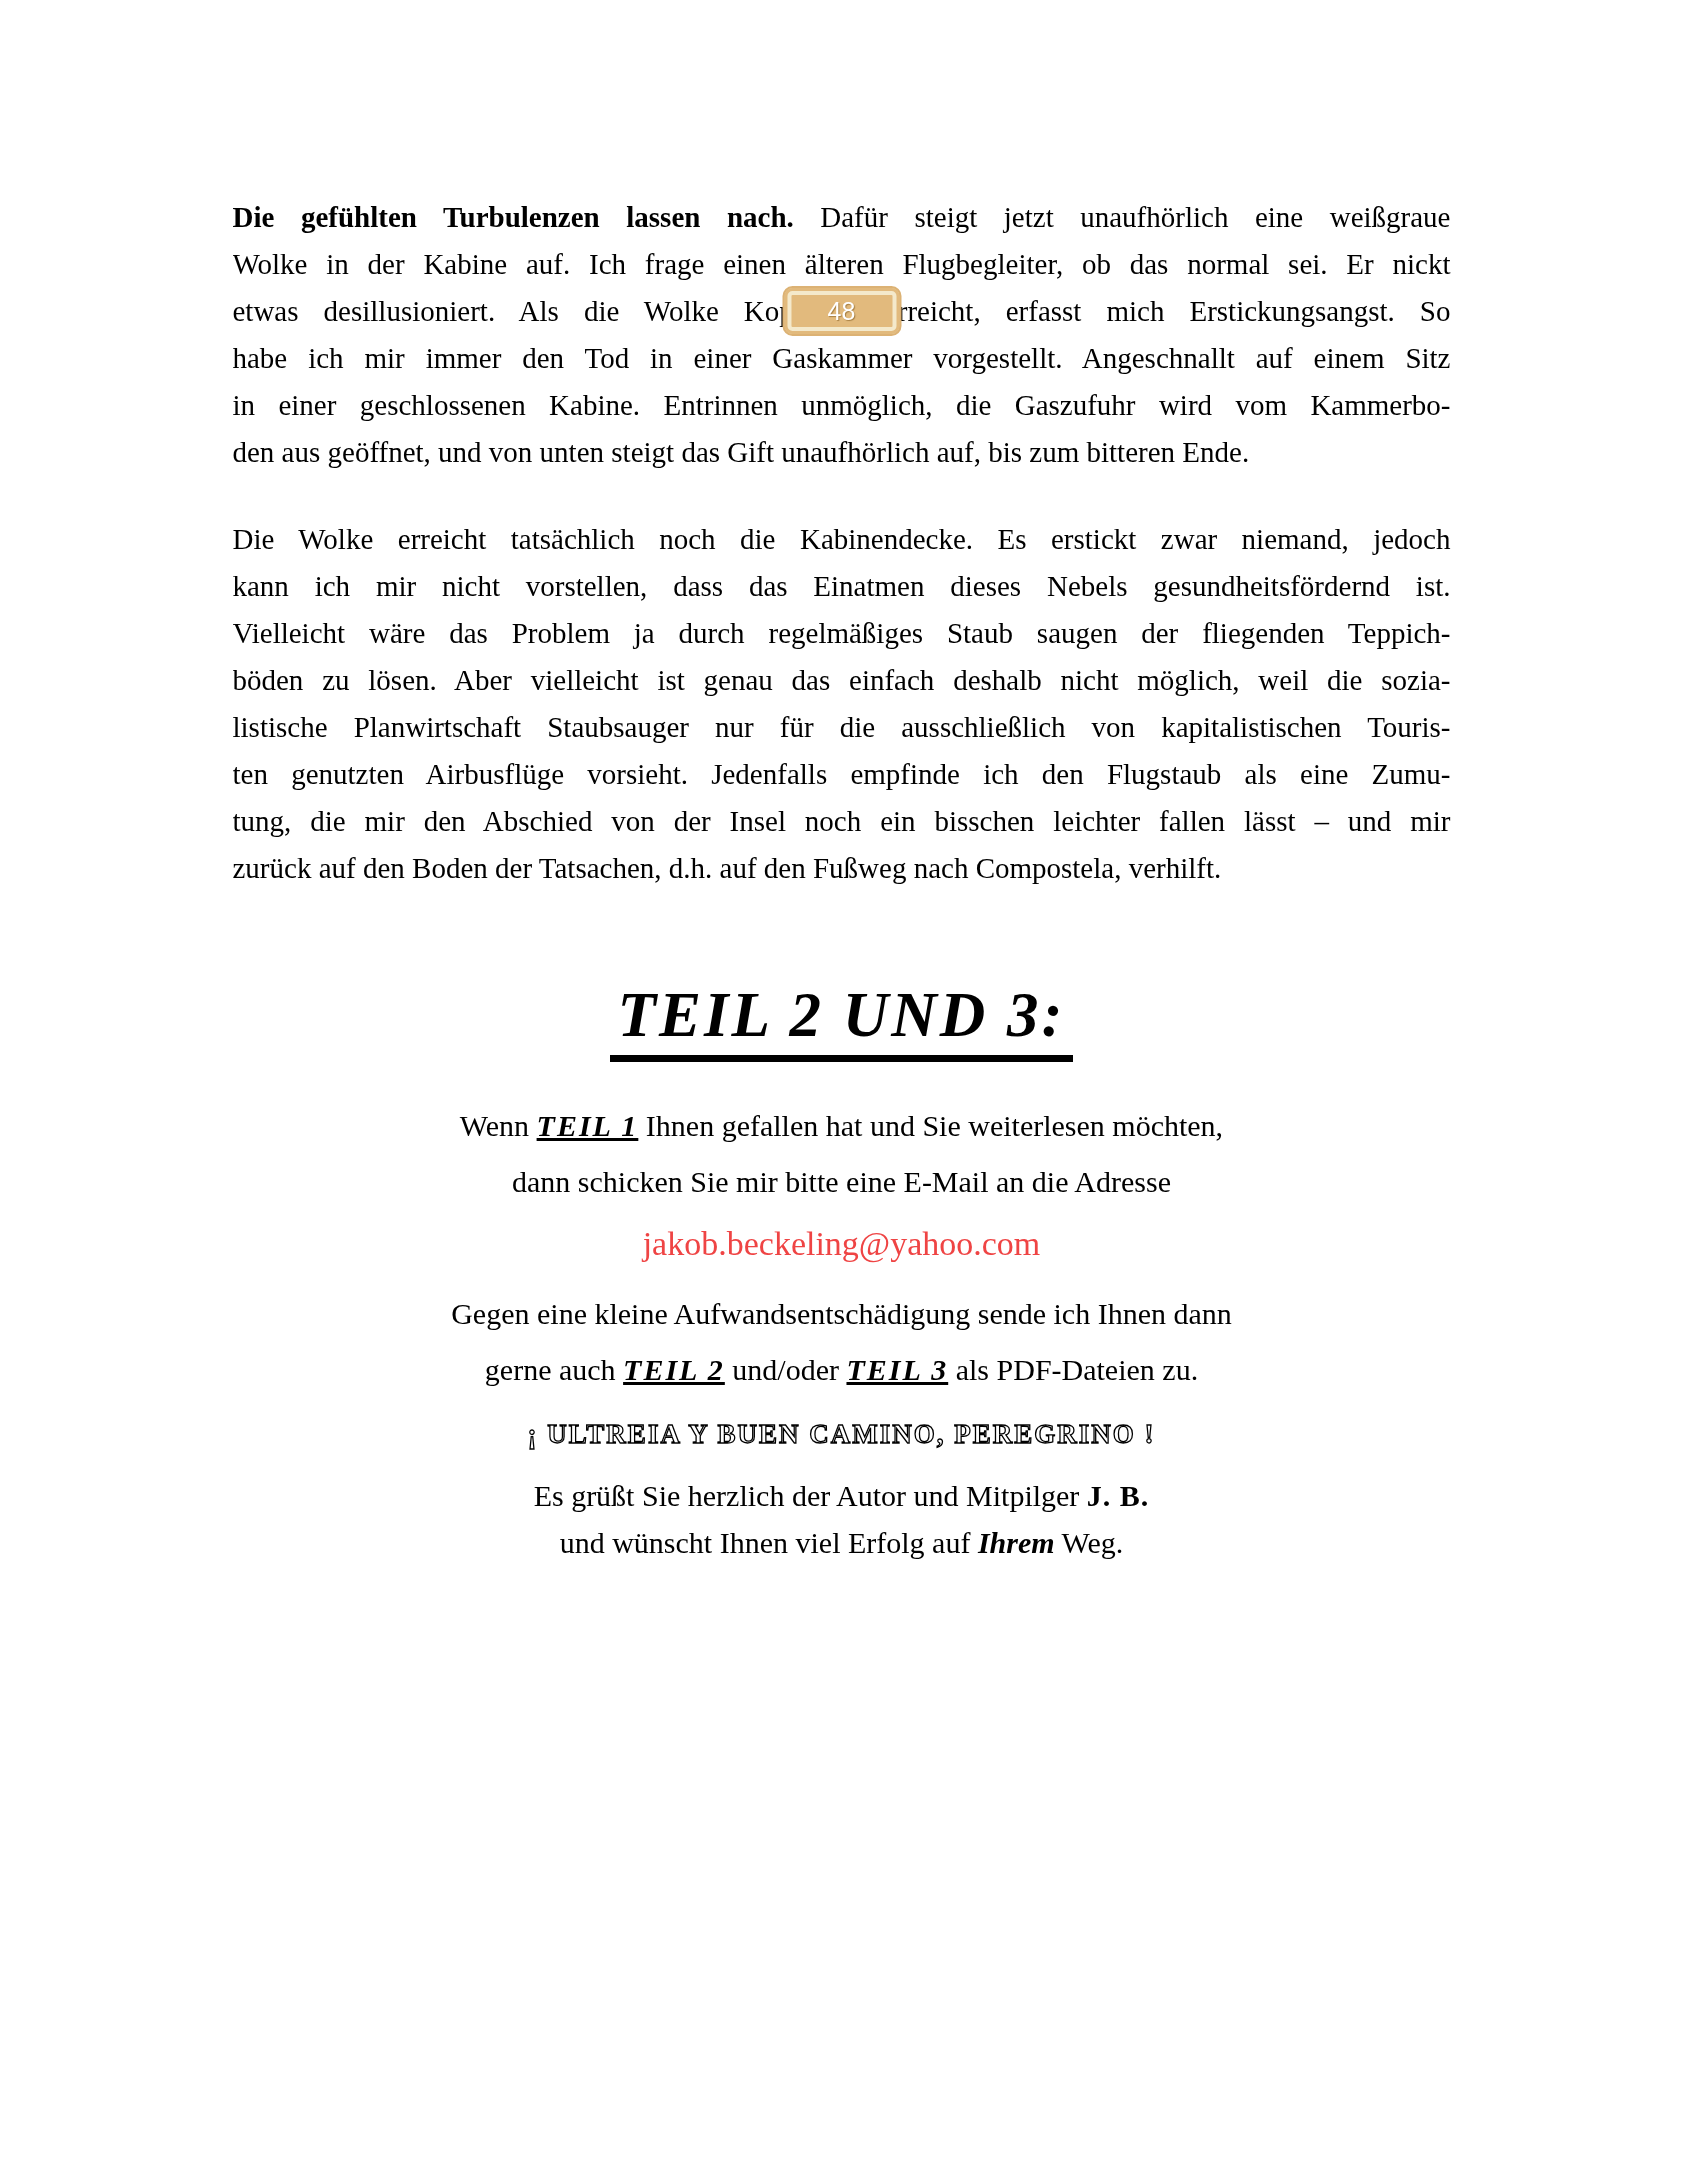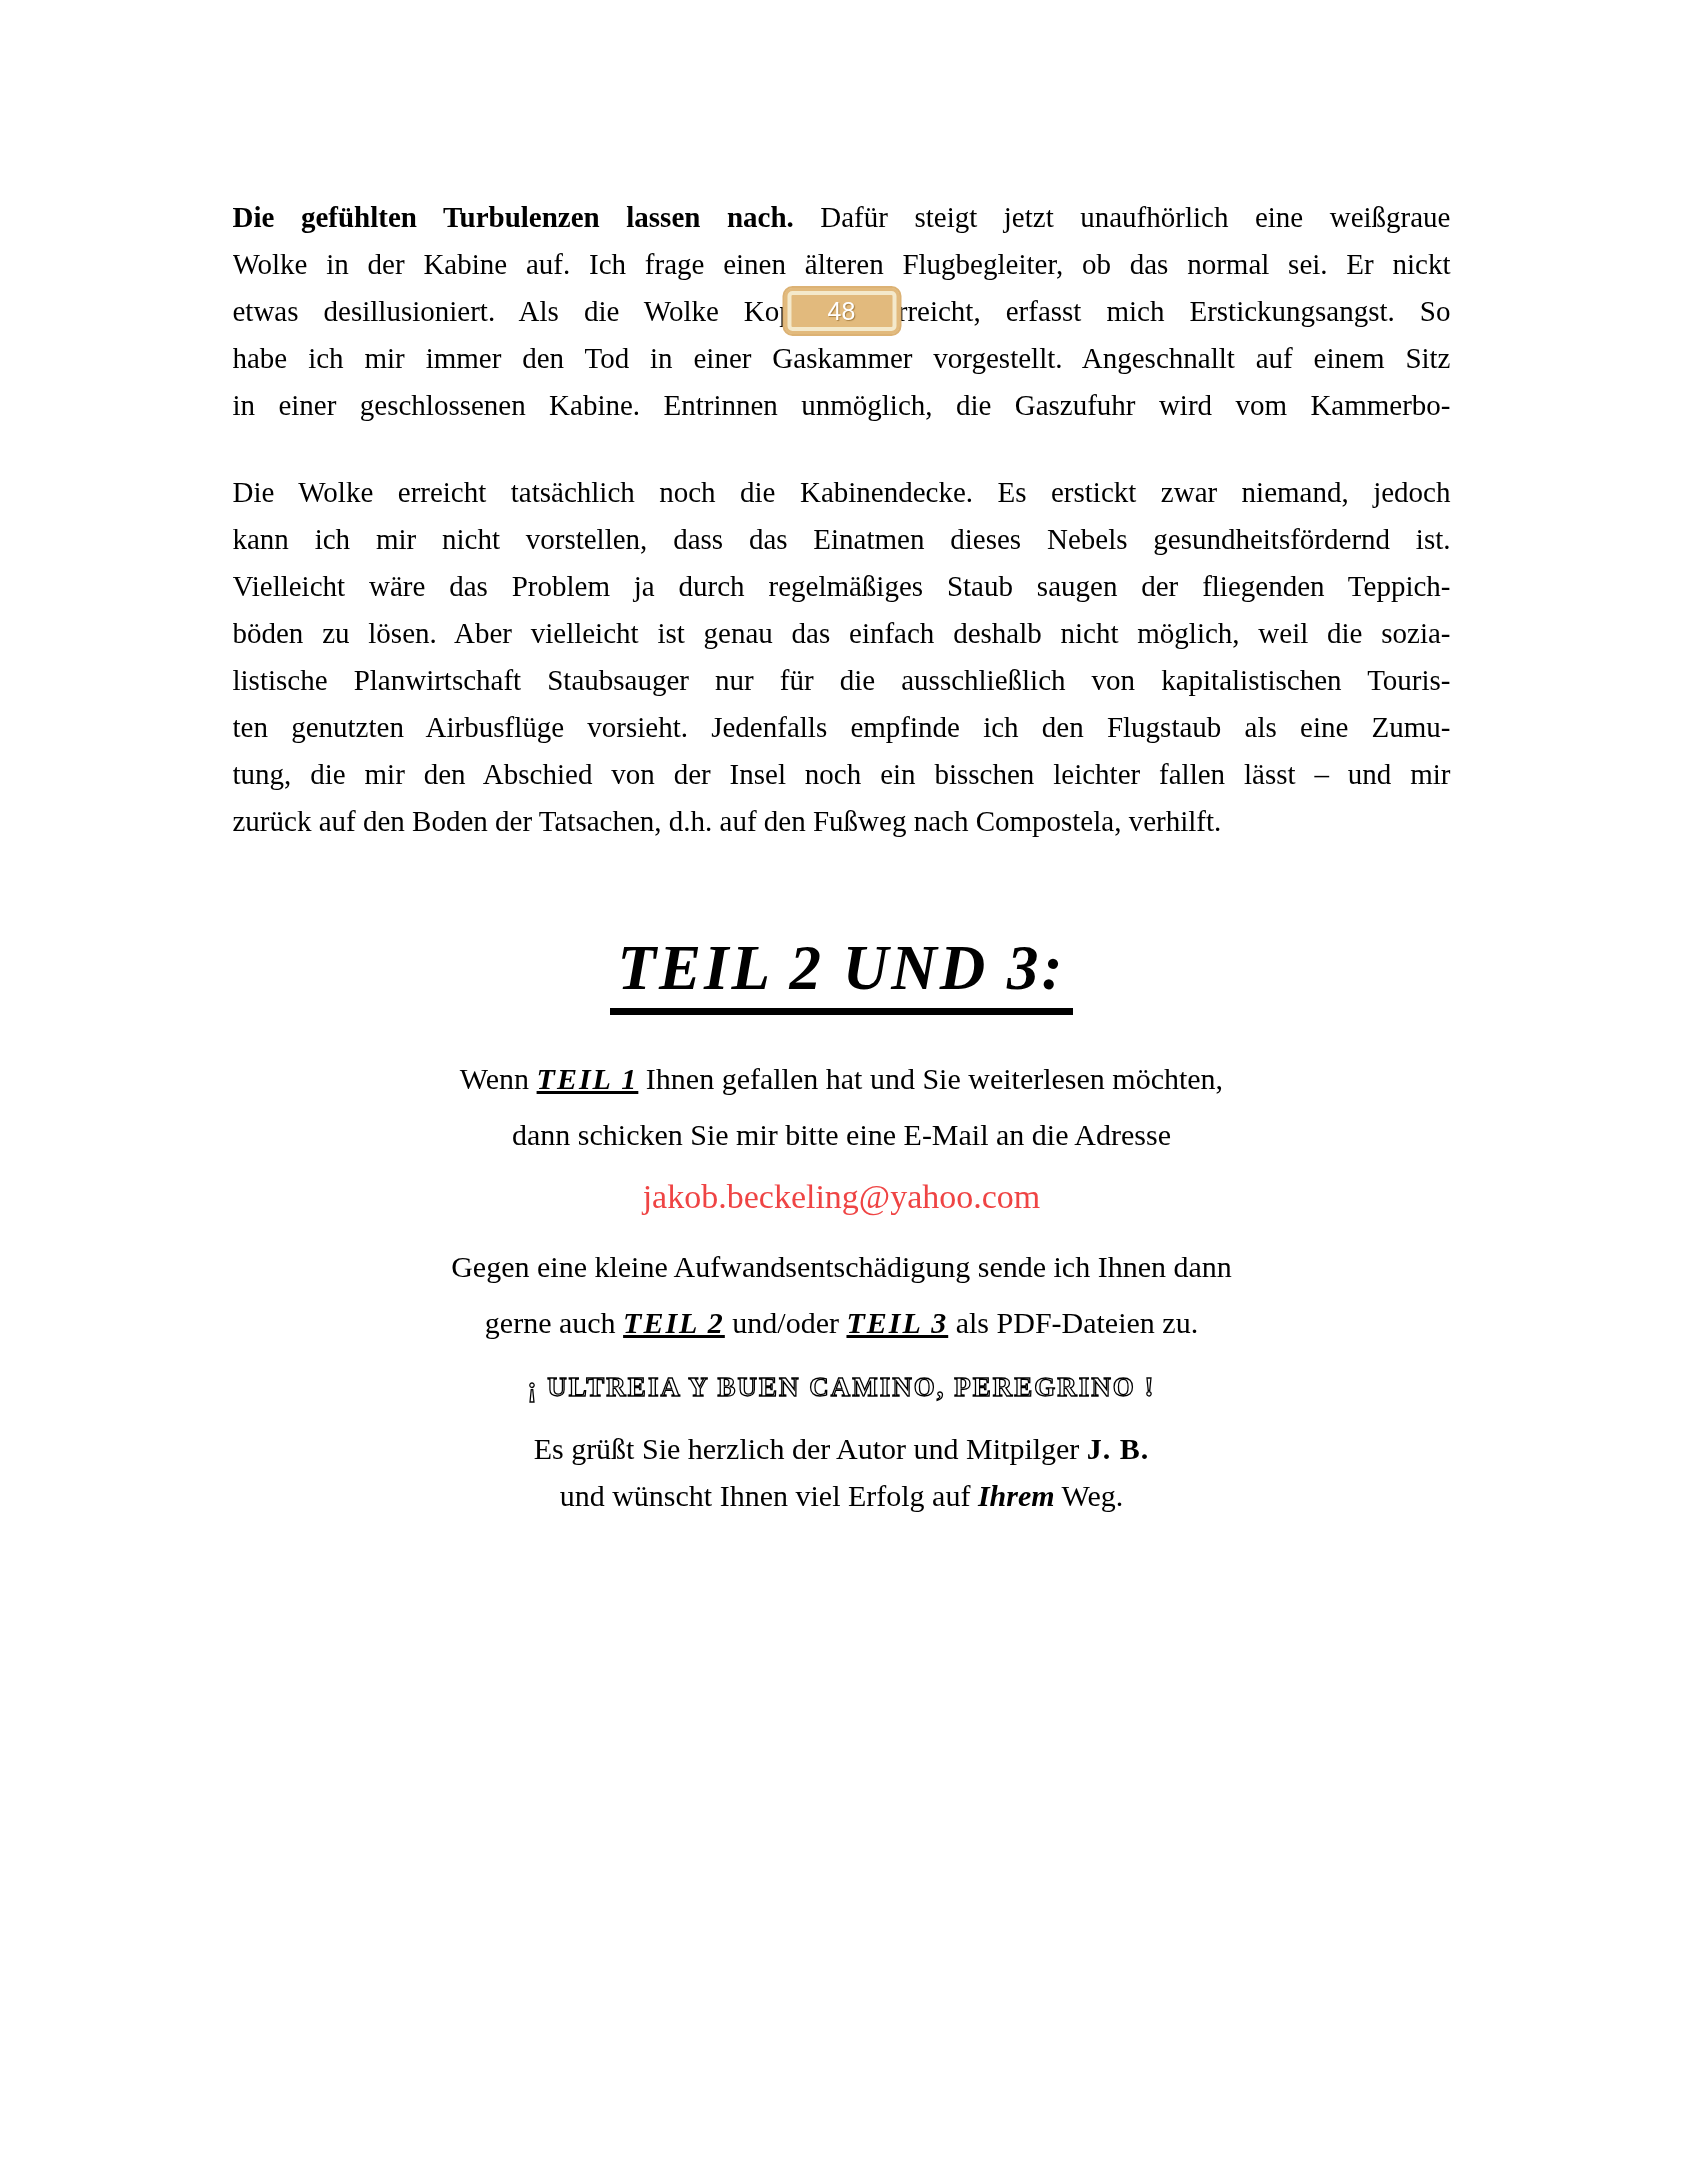--- a/index.html
+++ b/index.html
@@ -88,20 +88,21 @@
     <span>48</span>
   </div>
 
   <div class="bodytext">
     <div class="paragraph1">
         <div class="line"><b>Die gefühlten Turbulenzen lassen nach.</b> Dafür steigt jetzt unaufhörlich eine weißgraue</div>
         <div class="line">Wolke in der Kabine auf. Ich frage einen älteren Flugbegleiter, ob das normal sei. Er nickt</div>
         <div class="line">etwas desillusioniert. Als die Wolke Kopfhöhe erreicht, erfasst mich Erstickungsangst. So</div>
         <div class="line">habe ich mir immer den Tod in einer Gaskammer vorgestellt. Angeschnallt auf einem Sitz</div>
         <div class="line">in einer geschlossenen Kabine. Entrinnen unmöglich, die Gaszufuhr wird vom Kammerbo-</div>
+        <div class="line line-last">den aus geöffnet, und von unten steigt das Gift unaufhörlich auf, bis zum bitteren Ende.</div>
       </div>
     <div class="paragraph2">
         <div class="line">Die Wolke erreicht tatsächlich noch die Kabinendecke. Es erstickt zwar niemand, jedoch</div>
         <div class="line">kann ich mir nicht vorstellen, dass das Einatmen dieses Nebels gesundheitsfördernd ist.</div>
         <div class="line">Vielleicht wäre das Problem ja durch regelmäßiges Staub saugen der fliegenden Teppich-</div>
         <div class="line">böden zu lösen. Aber vielleicht ist genau das einfach deshalb nicht möglich, weil die sozia-</div>
         <div class="line">listische Planwirtschaft Staubsauger nur für die ausschließlich von kapitalistischen Touris-</div>
         <div class="line">ten genutzten Airbusflüge vorsieht. Jedenfalls empfinde ich den Flugstaub als eine Zumu-</div>
         <div class="line">tung, die mir den Abschied von der Insel noch ein bisschen leichter fallen lässt – und mir</div>
         <div class="line line-last">zurück auf den Boden der Tatsachen, d.h. auf den Fußweg nach Compostela, verhilft.</div>

